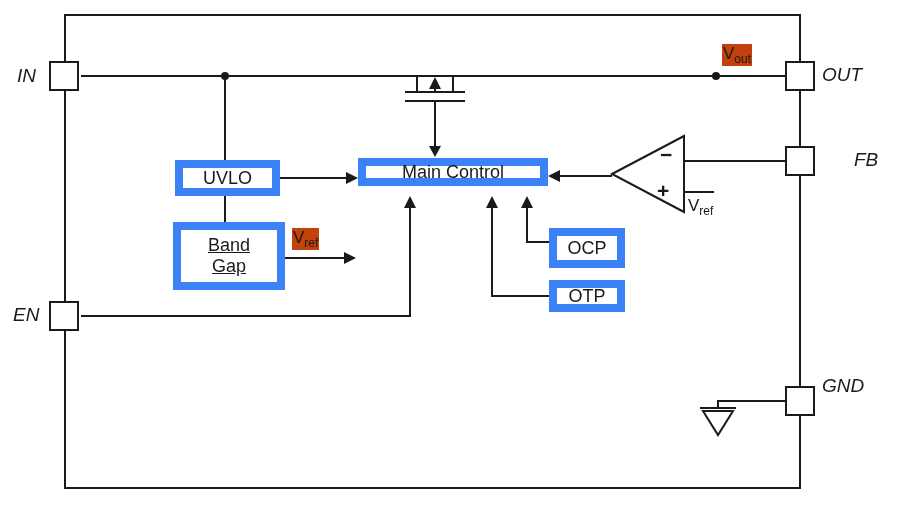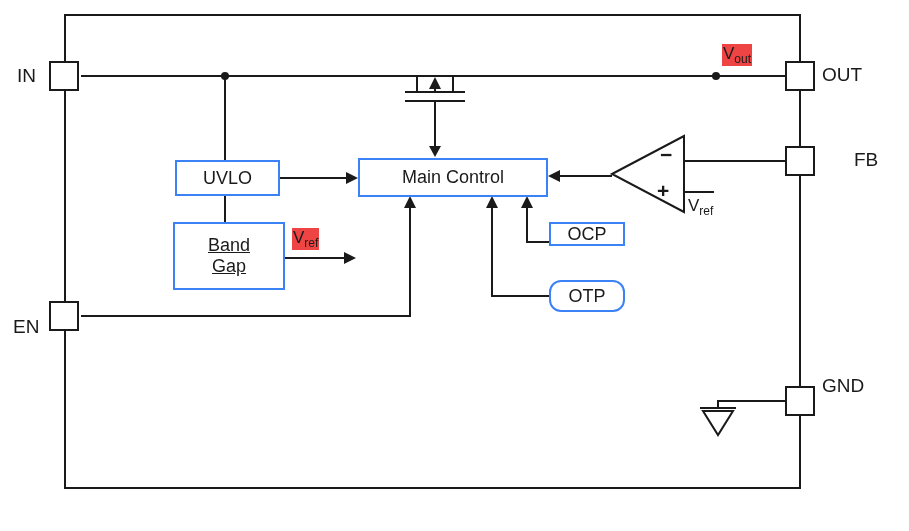--- a/index.html
+++ b/index.html
@@ -1,26 +1,26 @@
 <!DOCTYPE html>
 <html><head>
 <meta charset="utf-8">
 <style>
   html,body{margin:0;padding:0;background:#ffffff;}
   body{width:909px;height:531px;overflow:hidden;position:relative;
        font-family:"Liberation Sans", sans-serif;color:#1a1a1a;}
   .stage{position:absolute;inset:0;width:909px;height:531px;}
   svg.wires{position:absolute;left:0;top:0;z-index:1;}
-  .block{position:absolute;z-index:2;box-sizing:border-box;border:2px solid #3b82f6;
+  .block{position:absolute;z-index:2;box-sizing:border-box;border:8px solid #3b82f6;
          background:#ffffff;display:flex;align-items:center;justify-content:center;
          font-size:18px;line-height:21px;text-align:center;}
   .pin{position:absolute;z-index:3;box-sizing:border-box;width:30px;height:30px;
        border:2px solid #1a1a1a;background:#ffffff;}
-  .pinlabel{position:absolute;z-index:2;font-size:19px;}
-  .sig{position:absolute;z-index:2;font-size:17px;background:#ef4444;padding:0 1px;}
+  .pinlabel{position:absolute;z-index:2;font-size:19px;font-style:italic;}
+  .sig{position:absolute;z-index:2;font-size:17px;background:#c2410c;padding:0 1px;}
   .sig sub{font-size:12px;}
   .ampsign{position:absolute;z-index:4;font-size:21px;font-weight:bold;line-height:21px;}
 </style>
 </head>
 <body>
 
 <div class="stage">
 
   <svg class="wires" width="909" height="531" viewBox="0 0 909 531">
     <g stroke="#1a1a1a" stroke-width="2" fill="none">
@@ -86,42 +86,42 @@
   <div class="pin" style="left:49px;top:61px;"></div>
   <div class="pin" style="left:785px;top:61px;"></div>
   <div class="pin" style="left:785px;top:146px;"></div>
   <div class="pin" style="left:785px;top:386px;"></div>
   <div class="pin" style="left:49px;top:301px;"></div>
 
   <span class="pinlabel" style="left:17px;top:65px;">IN</span>
   <span class="pinlabel" style="left:822px;top:64px;">OUT</span>
   <span class="pinlabel" style="left:854px;top:149px;">FB</span>
   <span class="pinlabel" style="left:822px;top:375px;">GND</span>
-  <span class="pinlabel" style="left:13px;top:304px;margin-top:12px;">EN</span>
+  <span class="pinlabel" style="left:13px;top:304px;">EN</span>
 
   <div class="block" style="left:175px;top:160px;width:105px;height:36px;">
     <span>UVLO</span>
   </div>
 
   <div class="block" style="left:173px;top:222px;width:112px;height:68px;text-decoration:underline;">
     <span>
       <span style="display:block;">Band</span>
       <span style="display:block;">Gap</span>
     </span>
   </div>
 
-  <div class="block" style="left:358px;top:158px;width:190px;height:39px;">
+  <div class="block" style="left:358px;top:158px;width:190px;height:28px;">
     <span>Main Control</span>
   </div>
 
-  <div class="block" style="left:549px;top:222px;width:76px;height:24px;">
+  <div class="block" style="left:549px;top:228px;width:76px;height:40px;">
     <span>OCP</span>
   </div>
 
-  <div class="block" style="left:549px;top:280px;width:76px;height:32px;border-radius:12px;">
+  <div class="block" style="left:549px;top:280px;width:76px;height:32px;">
     <span>OTP</span>
   </div>
 
   <span class="sig" style="left:722px;top:44px;">
     <span>V</span><sub>out</sub>
   </span>
 
   <span class="sig" style="left:292px;top:228px;">
     <span>V</span><sub>ref</sub>
   </span>

